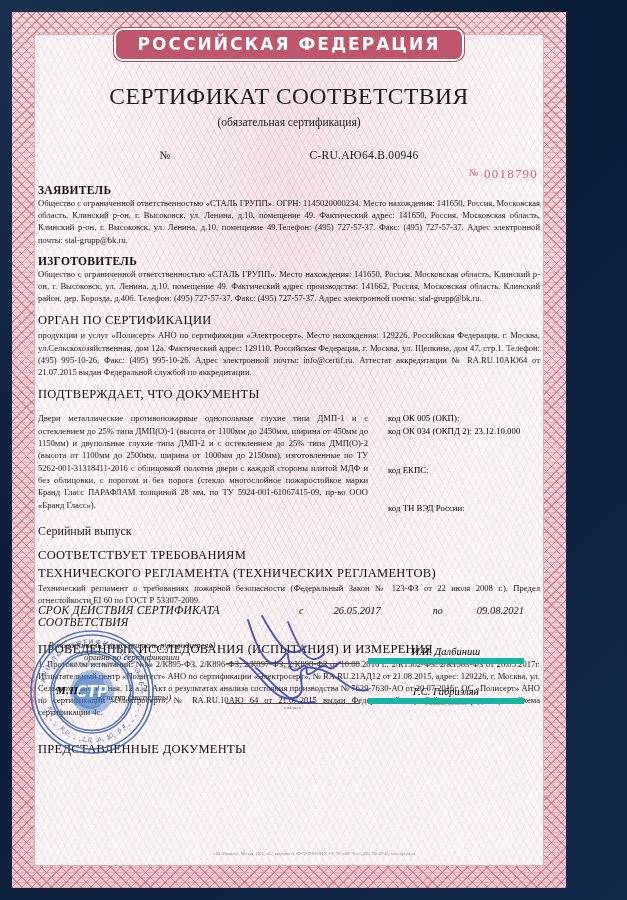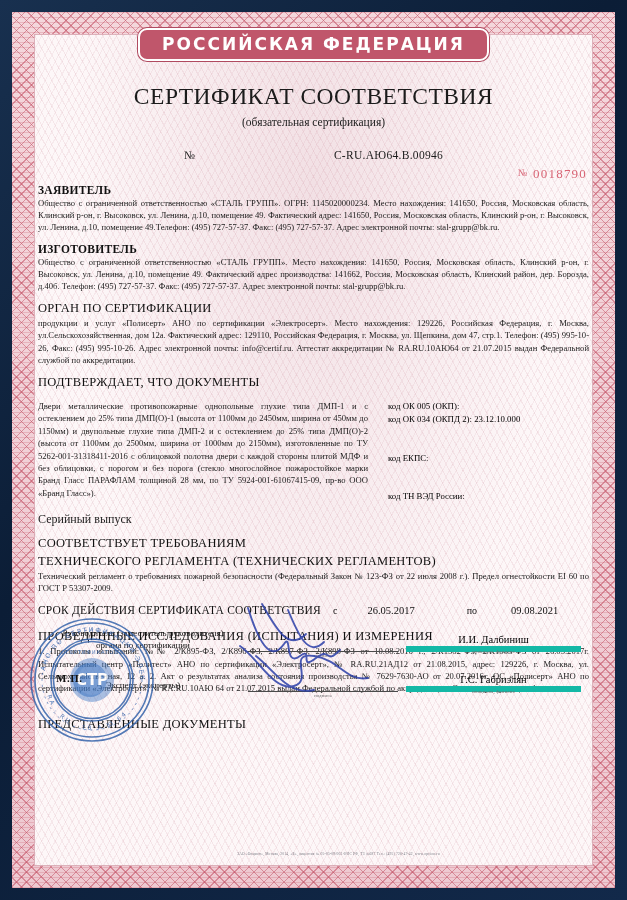--- a/index.html
+++ b/index.html
@@ -11,21 +11,21 @@
   }
 
   
   .frame {
     position:absolute; inset:0;
     background:linear-gradient(135deg,#18304f 0%,#0b1d36 40%,#12294a 100%);
     padding:12px;
   }
   .paper {
     position:relative;
-    width:603px; height:876px;
+    width:554px; height:876px;
     background:#fdf6f6;
     overflow:hidden;
   }
 
   
   .guilloche {
     position:absolute; inset:0;
     background:
       repeating-linear-gradient(45deg, rgba(196,84,104,.55) 0 1px, transparent 1px 7px),
       repeating-linear-gradient(-45deg, rgba(196,84,104,.55) 0 1px, transparent 1px 7px),
@@ -133,21 +133,21 @@
   .code-gap2 { height:26px; }
 
   .serial-vypusk { font-size:12px; margin-top:9px; color:#222; }
 
   .gap-lg { height:26px; }
   .gap-md { height:14px; }
 
   
   .validity {
     position:absolute;
-    left:0; right:4px; top:566px;
+    left:0; right:16px; top:566px;font-style:italic;
   }
   .val-line {
     display:flex; align-items:baseline;
     font-size:11.5px; color:#111;
   }
   .val-line .lbl { letter-spacing:.2px; }
   .val-line .c { margin-left:12px; font-size:10px; }
   .val-date { margin-left:30px; font-size:10.5px; }
   .val-po { margin-left:52px; font-size:10px; }
   .val-date2 { margin-left:34px; font-size:10.5px; }

